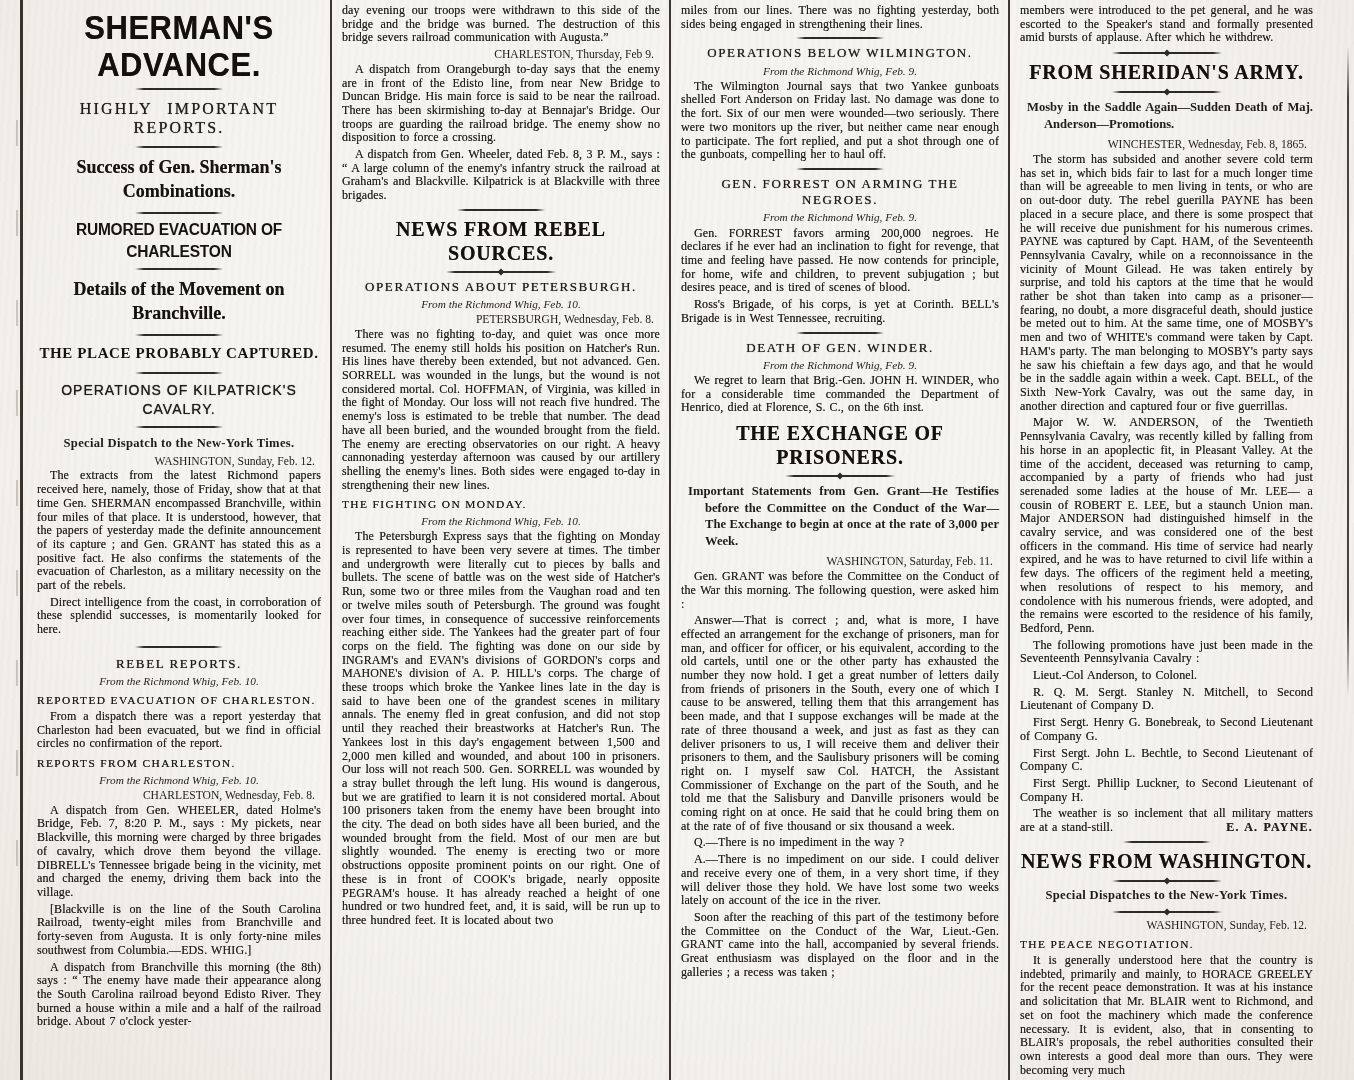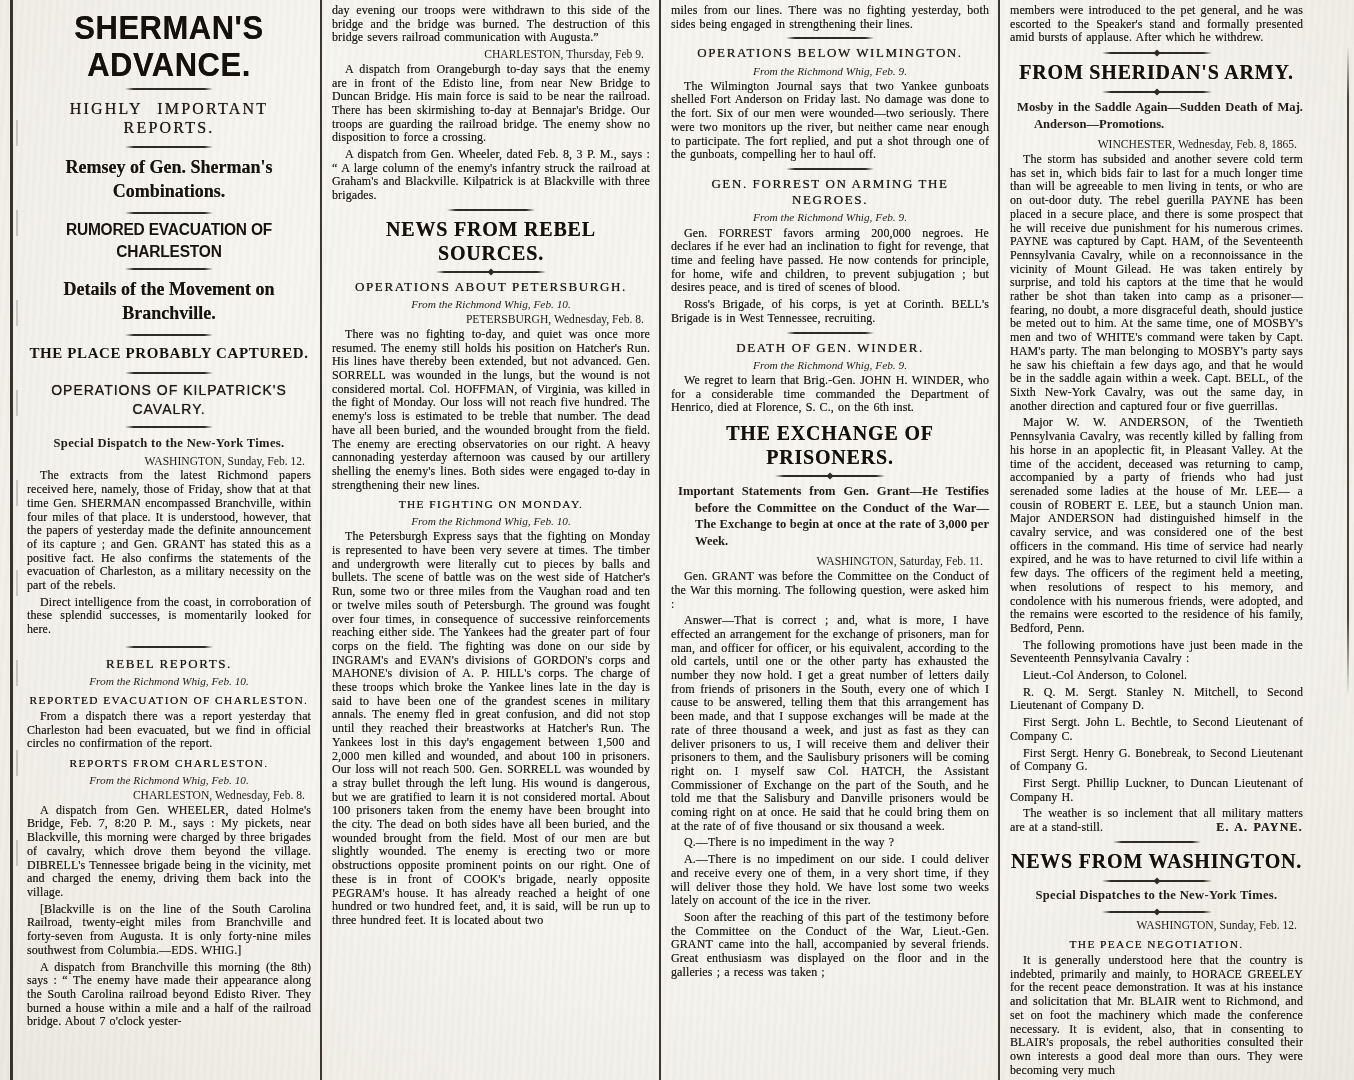--- a/index.html
+++ b/index.html
@@ -20,21 +20,21 @@
     background:repeating-linear-gradient(180deg, rgba(62,56,47,0.45) 0 26px, transparent 26px 90px);
     opacity:.5;
   }
   
   .page::after{
     content:"";position:absolute;right:5px;top:46px;width:2px;height:650px;
     background:linear-gradient(180deg, transparent, #4a4339 8%, #4a4339 88%, transparent);
   }
   #columns{display:flex;height:100%;}
   .column{box-sizing:border-box;flex:0 0 auto;padding:4px 9px 0 10px;}
-  .col-1{width:310px;margin-left:10px;border-left:3px solid #38332b;padding-left:14px;}
+  .col-1{width:310px;margin-left:20px;border-left:3px solid #38332b;padding-left:14px;}
   .col-2{width:339px;border-left:2px solid #3d372f;}
   .col-3{width:339px;border-left:2px solid #3d372f;}
   .col-4{width:314px;border-left:2px solid #3d372f;}
 
   .blk{margin:0 0 3px 0;}
   .para,.para-noindent,.para-sig{
     font:12px/13.7px "Liberation Serif", serif;
     text-align:justify;
     letter-spacing:.1px;word-spacing:1px;
     color:#221e19;
@@ -82,21 +82,21 @@
   .sub-section{
     font:13px/1.25 "Liberation Serif", serif;
     text-align:center;letter-spacing:1.6px;margin:6px 0 2px;
     text-shadow:0 0 .7px rgba(30,26,20,.8);
   }
   .credit{font:italic 11.3px/1.25 "Liberation Serif", serif;text-align:center;margin:2px 0;}
   .byline-bold{font:bold 12.6px/1.25 "Liberation Serif", serif;text-align:center;letter-spacing:.3px;margin:5px 0 3px;}
   .dateline{font:11.6px/13.7px "Liberation Serif", serif;text-align:right;padding-right:6px;margin:1px 0;}
   .minihead{
     font:11.4px/1.3 "Liberation Serif", serif;
-    text-align:center;letter-spacing:1.4px;margin:5px 0 2px;
+    text-align:left;letter-spacing:1.4px;margin:5px 0 2px;
     text-shadow:0 0 .6px rgba(30,26,20,.8);
   }
   .deck{
     font:bold 12.6px/1.32 "Liberation Serif", serif;
     text-align:justify;padding-left:24px;text-indent:-17px;margin:6px 0;
   }
   .rule{width:88px;height:2px;margin:6px auto 5px;
     background:linear-gradient(90deg, transparent, #2e2a24 10%, #2e2a24 90%, transparent);}
   .rule-arrow{position:relative;width:110px;height:2px;margin:7px auto 6px;
     background:linear-gradient(90deg, transparent, #2e2a24 8%, #2e2a24 92%, transparent);}
@@ -109,21 +109,21 @@
 </head>
 <body>
 
 <div class="page">
   <div id="columns">
       <div class="column col-1">
         <div class="blk headline-xl">SHERMAN'S ADVANCE.</div>
         <div class="blk rule"></div>
         <div class="blk headline-serif">HIGHLY IMPORTANT REPORTS.</div>
         <div class="blk rule"></div>
-        <div class="blk deck-bold">Remsey of Gen. Sherman's Combinations.</div>
+        <div class="blk deck-bold">Success of Gen. Sherman's Combinations.</div>
         <div class="blk rule"></div>
         <div class="blk headline-cond">RUMORED EVACUATION OF CHARLESTON</div>
         <div class="blk rule"></div>
         <div class="blk deck-bold">Details of the Movement on Branchville.</div>
         <div class="blk rule"></div>
         <div class="blk subhead">THE PLACE PROBABLY CAPTURED.</div>
         <div class="blk rule"></div>
         <div class="blk subhead-cond">OPERATIONS OF KILPATRICK'S CAVALRY.</div>
         <div class="blk rule"></div>
         <div class="blk byline-bold">Special Dispatch to the New-York Times.</div>
@@ -188,23 +188,23 @@
         <div class="blk rule-arrow"></div>
         <div class="blk section-head">FROM SHERIDAN'S ARMY.</div>
         <div class="blk rule-arrow"></div>
         <div class="blk deck">Mosby in the Saddle Again—Sudden Death of Maj. Anderson—Promotions.</div>
         <div class="blk dateline">WINCHESTER, Wednesday, Feb. 8, 1865.</div>
         <div class="blk para">The storm has subsided and another severe cold term has set in, which bids fair to last for a much longer time than will be agreeable to men living in tents, or who are on out-door duty. The rebel guerilla PAYNE has been placed in a secure place, and there is some prospect that he will receive due punishment for his numerous crimes. PAYNE was captured by Capt. HAM, of the Seventeenth Pennsylvania Cavalry, while on a reconnoissance in the vicinity of Mount Gilead. He was taken entirely by surprise, and told his captors at the time that he would rather be shot than taken into camp as a prisoner—fearing, no doubt, a more disgraceful death, should justice be meted out to him. At the same time, one of MOSBY's men and two of WHITE's command were taken by Capt. HAM's party. The man belonging to MOSBY's party says he saw his chieftain a few days ago, and that he would be in the saddle again within a week. Capt. BELL, of the Sixth New-York Cavalry, was out the same day, in another direction and captured four or five guerrillas.</div>
         <div class="blk para">Major W. W. ANDERSON, of the Twentieth Pennsylvania Cavalry, was recently killed by falling from his horse in an apoplectic fit, in Pleasant Valley. At the time of the accident, deceased was returning to camp, accompanied by a party of friends who had just serenaded some ladies at the house of Mr. LEE— a cousin of ROBERT E. LEE, but a staunch Union man. Major ANDERSON had distinguished himself in the cavalry service, and was considered one of the best officers in the command. His time of service had nearly expired, and he was to have returned to civil life within a few days. The officers of the regiment held a meeting, when resolutions of respect to his memory, and condolence with his numerous friends, were adopted, and the remains were escorted to the residence of his family, Bedford, Penn.</div>
         <div class="blk para">The following promotions have just been made in the Seventeenth Pennsylvania Cavalry :</div>
         <div class="blk para">Lieut.-Col Anderson, to Colonel.</div>
         <div class="blk para">R. Q. M. Sergt. Stanley N. Mitchell, to Second Lieutenant of Company D.</div>
+        <div class="blk para">First Sergt. Henry G. Bonebreak, to Second Lieutenant of Company G.</div>
         <div class="blk para">First Sergt. John L. Bechtle, to Second Lieutenant of Company C.</div>
-        <div class="blk para">First Sergt. Henry G. Bonebreak, to Second Lieutenant of Company G.</div>
-        <div class="blk para">First Sergt. Phillip Luckner, to Duncan Lieutenant of Company H.</div>
+        <div class="blk para">First Sergt. Phillip Luckner, to Second Lieutenant of Company H.</div>
         <div class="blk para-sig"><span>The weather is so inclement that all military matters are at a stand-still. </span><span class="sig">E. A. PAYNE.</span></div>
         <div class="blk rule"></div>
         <div class="blk section-head">NEWS FROM WASHINGTON.</div>
         <div class="blk rule-arrow"></div>
         <div class="blk byline-bold">Special Dispatches to the New-York Times.</div>
         <div class="blk rule-arrow"></div>
         <div class="blk dateline">WASHINGTON, Sunday, Feb. 12.</div>
         <div class="blk minihead">THE PEACE NEGOTIATION.</div>
         <div class="blk para">It is generally understood here that the country is indebted, primarily and mainly, to HORACE GREELEY for the recent peace demonstration. It was at his instance and solicitation that Mr. BLAIR went to Richmond, and set on foot the machinery which made the conference necessary. It is evident, also, that in consenting to BLAIR's proposals, the rebel authorities consulted their own interests a good deal more than ours. They were becoming very much</div>
       </div>

